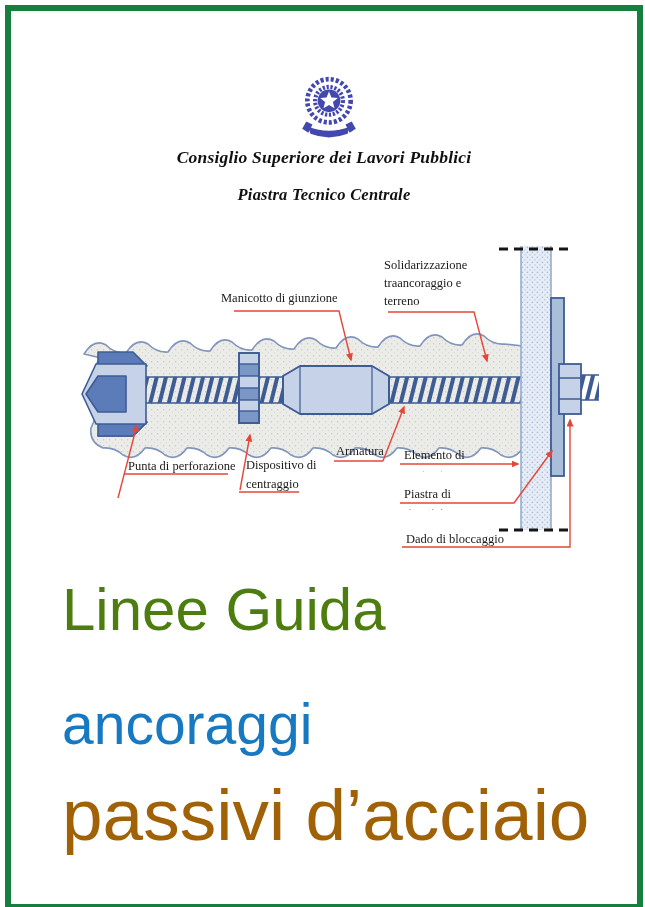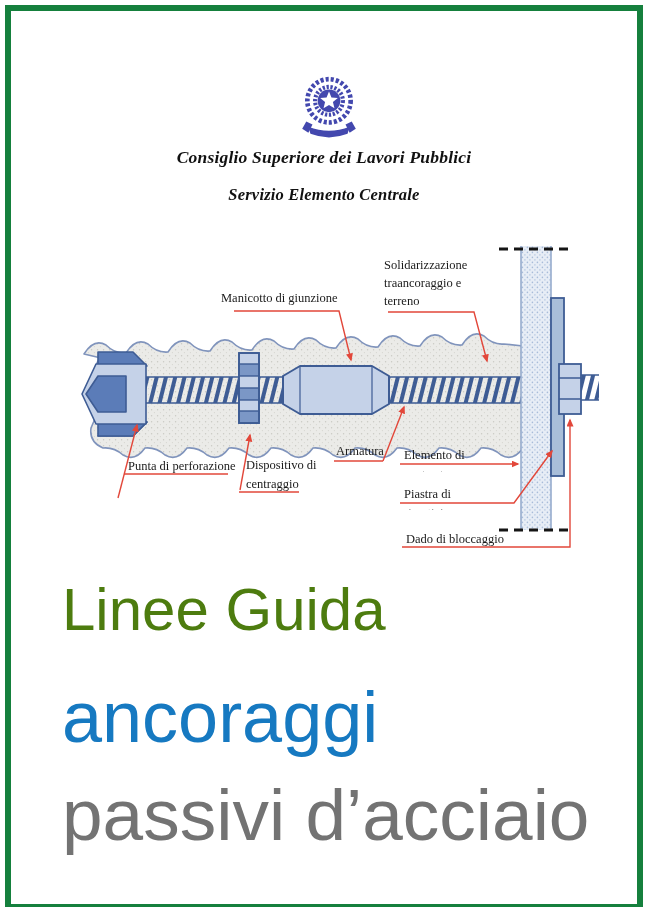--- a/index.html
+++ b/index.html
@@ -9,40 +9,40 @@
   .org-line{position:absolute;left:0;top:136px;width:626px;text-align:center;
     font-family:"Liberation Serif","DejaVu Serif",serif;font-weight:bold;font-style:italic;
     font-size:17.5px;color:#111111;letter-spacing:.2px;}
   .dept-line{position:absolute;left:0;top:174px;width:626px;text-align:center;
     font-family:"Liberation Serif","DejaVu Serif",serif;font-weight:bold;font-style:italic;
     font-size:16.5px;color:#111111;letter-spacing:.2px;}
   .figure{position:absolute;left:50px;top:232px;width:590px;height:330px;}
   .fig-label{font-family:"Liberation Serif","DejaVu Serif",serif;font-size:12.5px;fill:#1a1a1a;}
   .title-block div{position:absolute;left:51px;line-height:1;white-space:nowrap;}
   .title-black{top:569px;font-size:60px;color:#4d7c0f;}
-  .title-blue2{top:670px;font-size:72px;color:#1679c1;}
-  .title-blue3{top:767px;font-size:73px;color:#737373;}
+  .title-blue2{top:685px;font-size:57px;color:#1679c1;}
+  .title-blue3{top:767px;font-size:73px;color:#a16207;}
 </style>
 </head>
 <body>
 
 <div class="sheet">
 
   <svg class="emblem" viewBox="0 0 60 64">
     <circle cx="30" cy="27" r="21" fill="none" stroke="#4348ae" stroke-width="4.5" stroke-dasharray="3 2"></circle>
     <circle cx="30" cy="27" r="13.5" fill="none" stroke="#4348ae" stroke-width="4" stroke-dasharray="2.2 1.6"></circle>
     <circle cx="30" cy="27" r="11" fill="#4348ae"></circle>
     <path d="M30,18 L32.35,23.76 L38.56,24.22 L33.80,28.24 L35.29,34.28 L30,31 L24.71,34.28 L26.20,28.24 L21.44,24.22 L27.65,23.76 Z" fill="#ffffff"></path>
     <path d="M8,47 l6,3 -4,8 -6,-4 z" fill="#4348ae"></path>
     <path d="M52,47 l-6,3 4,8 6,-4 z" fill="#4348ae"></path>
     <path d="M10,52 q20,8 40,0 l-2,7 q-18,7 -36,0 z" fill="#4348ae"></path>
   </svg>
 
   <div class="org-line">Consiglio Superiore dei Lavori Pubblici</div>
-  <div class="dept-line">Servizio Elemento Centrale</div>
+  <div class="dept-line">Piastra Tecnico Centrale</div>
 
   <svg class="figure" viewBox="55 237 590 330">
     <defs>
       <pattern id="speck" width="6" height="6" patternUnits="userSpaceOnUse">
         <rect width="6" height="6" fill="#ebebe8"></rect>
         <circle cx="1.6" cy="1.8" r="0.7" fill="#c9c9c3"></circle>
         <circle cx="4.4" cy="4.6" r="0.6" fill="#d6d6d0"></circle>
       </pattern>
       <pattern id="walldots" width="5" height="5" patternUnits="userSpaceOnUse">
         <rect width="5" height="5" fill="#e7edf6"></rect>

